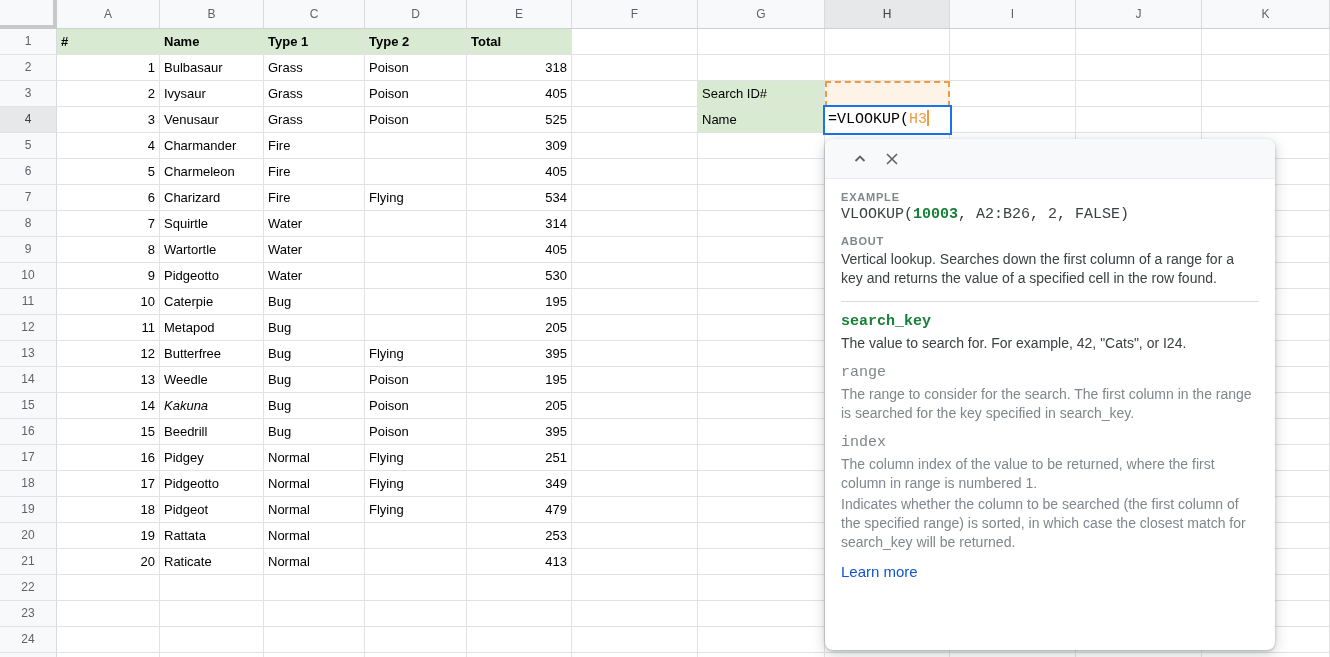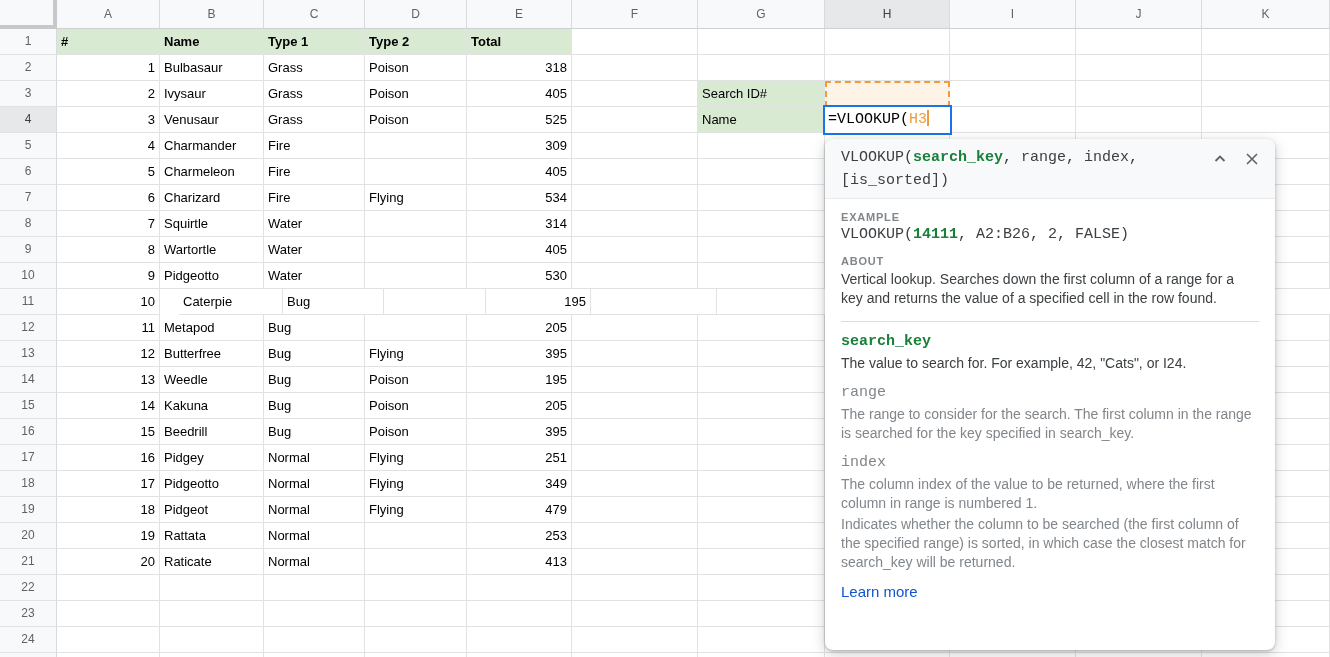--- a/index.html
+++ b/index.html
@@ -237,21 +237,21 @@
         <div class="cell num" style="width: 105px;">530</div>
         <div class="cell" style="width: 126px;"></div>
         <div class="cell" style="width: 127px;"></div>
         <div class="cell" style="width: 125px;"></div>
         <div class="cell" style="width: 126px;"></div>
         <div class="cell" style="width: 126px;"></div>
         <div class="cell" style="width: 128px;"></div>
       </div>
       <div class="grid-row">
         <div class="cell num" style="width: 103px;">10</div>
-        <div class="cell" style="width: 104px; margin-left: 19px;">Caterpie</div>
+        <div class="cell" style="width: 104px;">Caterpie</div>
         <div class="cell" style="width: 101px;">Bug</div>
         <div class="cell" style="width: 102px;"></div>
         <div class="cell num" style="width: 105px;">195</div>
         <div class="cell" style="width: 126px;"></div>
         <div class="cell" style="width: 127px;"></div>
         <div class="cell" style="width: 125px;"></div>
         <div class="cell" style="width: 126px;"></div>
         <div class="cell" style="width: 126px;"></div>
         <div class="cell" style="width: 128px;"></div>
       </div>
@@ -289,21 +289,21 @@
         <div class="cell num" style="width: 105px;">195</div>
         <div class="cell" style="width: 126px;"></div>
         <div class="cell" style="width: 127px;"></div>
         <div class="cell" style="width: 125px;"></div>
         <div class="cell" style="width: 126px;"></div>
         <div class="cell" style="width: 126px;"></div>
         <div class="cell" style="width: 128px;"></div>
       </div>
       <div class="grid-row">
         <div class="cell num" style="width: 103px;">14</div>
-        <div class="cell" style="width: 104px;">Kakuna</div>
+        <div class="cell" style="width: 104px; font-style: italic;">Kakuna</div>
         <div class="cell" style="width: 101px;">Bug</div>
         <div class="cell" style="width: 102px;">Poison</div>
         <div class="cell num" style="width: 105px;">205</div>
         <div class="cell" style="width: 126px;"></div>
         <div class="cell" style="width: 127px;"></div>
         <div class="cell" style="width: 125px;"></div>
         <div class="cell" style="width: 126px;"></div>
         <div class="cell" style="width: 126px;"></div>
         <div class="cell" style="width: 128px;"></div>
       </div>
@@ -440,38 +440,35 @@
     </div>
 
   <div class="ref-cell"></div>
 
   <div class="edit-cell">
     <span>=VLOOKUP(</span><span class="formula-ref">H3</span><span class="caret"></span>
   </div>
 
   <div class="popup">
     <div class="popup-header">
-      <div class="signature">
-        <span>VLOOKUP(</span><span class="kw-green">search_key</span><span>, range, index, [is_sorted])</span>
-      </div>
       <button class="icon-btn">
         <svg width="16" height="16" viewBox="0 0 16 16" fill="none" stroke-width="1.8">
             <path d="M3.5 10l4.5-4.5L12.5 10"></path>
           </svg>
       </button>
       <button class="icon-btn">
         <svg width="16" height="16" viewBox="0 0 16 16" fill="none" stroke-width="1.6">
             <path d="M3 3l10 10M13 3L3 13"></path>
           </svg>
       </button>
     </div>
     <div class="popup-body">
       <div class="section-label">EXAMPLE</div>
       <div class="code-line">
-        <span>VLOOKUP(</span><span class="kw-green">14111</span><span>, A2:B26, 2, FALSE)</span>
+        <span>VLOOKUP(</span><span class="kw-green">10003</span><span>, A2:B26, 2, FALSE)</span>
       </div>
       <div class="section-label">ABOUT</div>
       <div class="about-text">Vertical lookup. Searches down the first column of a range for a key and returns the value of a specified cell in the row found.</div>
       <hr class="divider">
       <div>
           <div class="param-name active">search_key</div>
           <div class="param-desc active">The value to search for. For example, 42, "Cats", or I24.</div>
           <div class="param-name">range</div>
           <div class="param-desc">The range to consider for the search. The first column in the range is searched for the key specified in search_key.</div>
           <div class="param-name">index</div>

